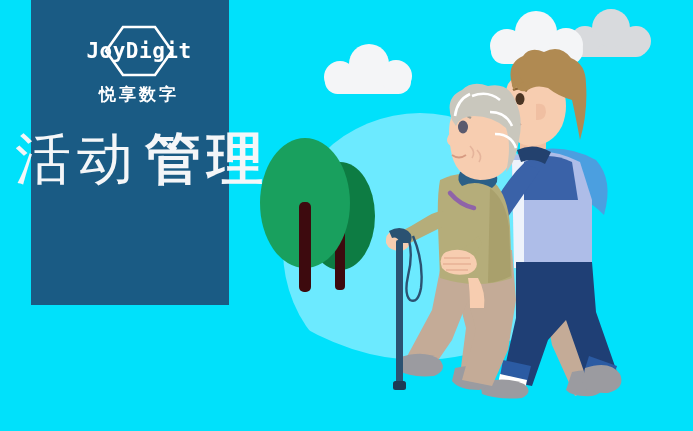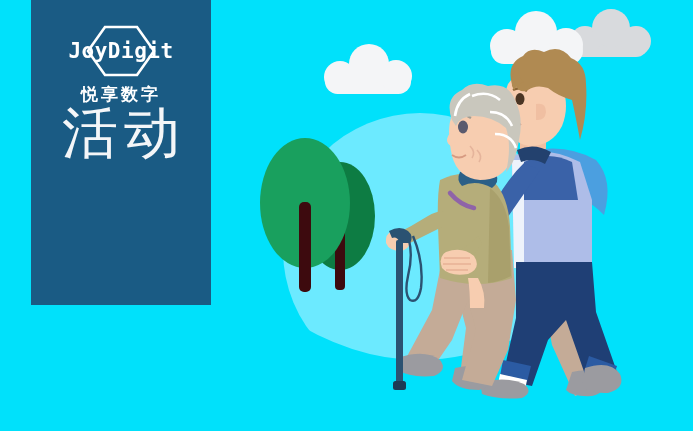--- a/index.html
+++ b/index.html
@@ -28,20 +28,21 @@
     position: absolute;
     left: 31px;
     top: 0;
     width: 180px;
     height: 305px;
     background: #1a5b84;
     z-index: 5;
     display: flex;
     flex-direction: column;
     align-items: center;
+    padding-left: 18px;
   }
 
   
   #logo-block {
     margin-top: 25px;
     position: relative;
     width: 150px;
     height: 52px;
     display: flex;
     align-items: center;
@@ -71,20 +72,21 @@
     margin-top: 9px;
     color: #ffffff;
     font-size: 17px;
     font-weight: bold;
     letter-spacing: 3px;
     line-height: 1;
   }
 
   
   #headline {
+    margin-top: 26px;
     display: flex;
     flex-direction: row;
     align-items: center;
   }
   .headline-line {
     color: #f4f6f8;
     font-size: 56px;
     line-height: 1.07;
     letter-spacing: 6px;
     text-indent: 6px;
@@ -248,17 +250,18 @@
       <svg id="logo-hex" viewBox="0 0 70 52">
         <polygon points="19,2 51,2 68,26 51,50 19,50 2,26" fill="none" stroke="#ffffff" stroke-width="2.6"></polygon>
       </svg>
       <span id="logo-wordmark">JoyDigit</span>
     </div>
 
     <div id="logo-cn">悦享数字</div>
 
     <div id="headline">
       <div class="headline-line light">活动</div>
+      <div class="headline-line bold">管理</div>
     </div>
 
   </div>
 
 </div>
 
 </body></html>

